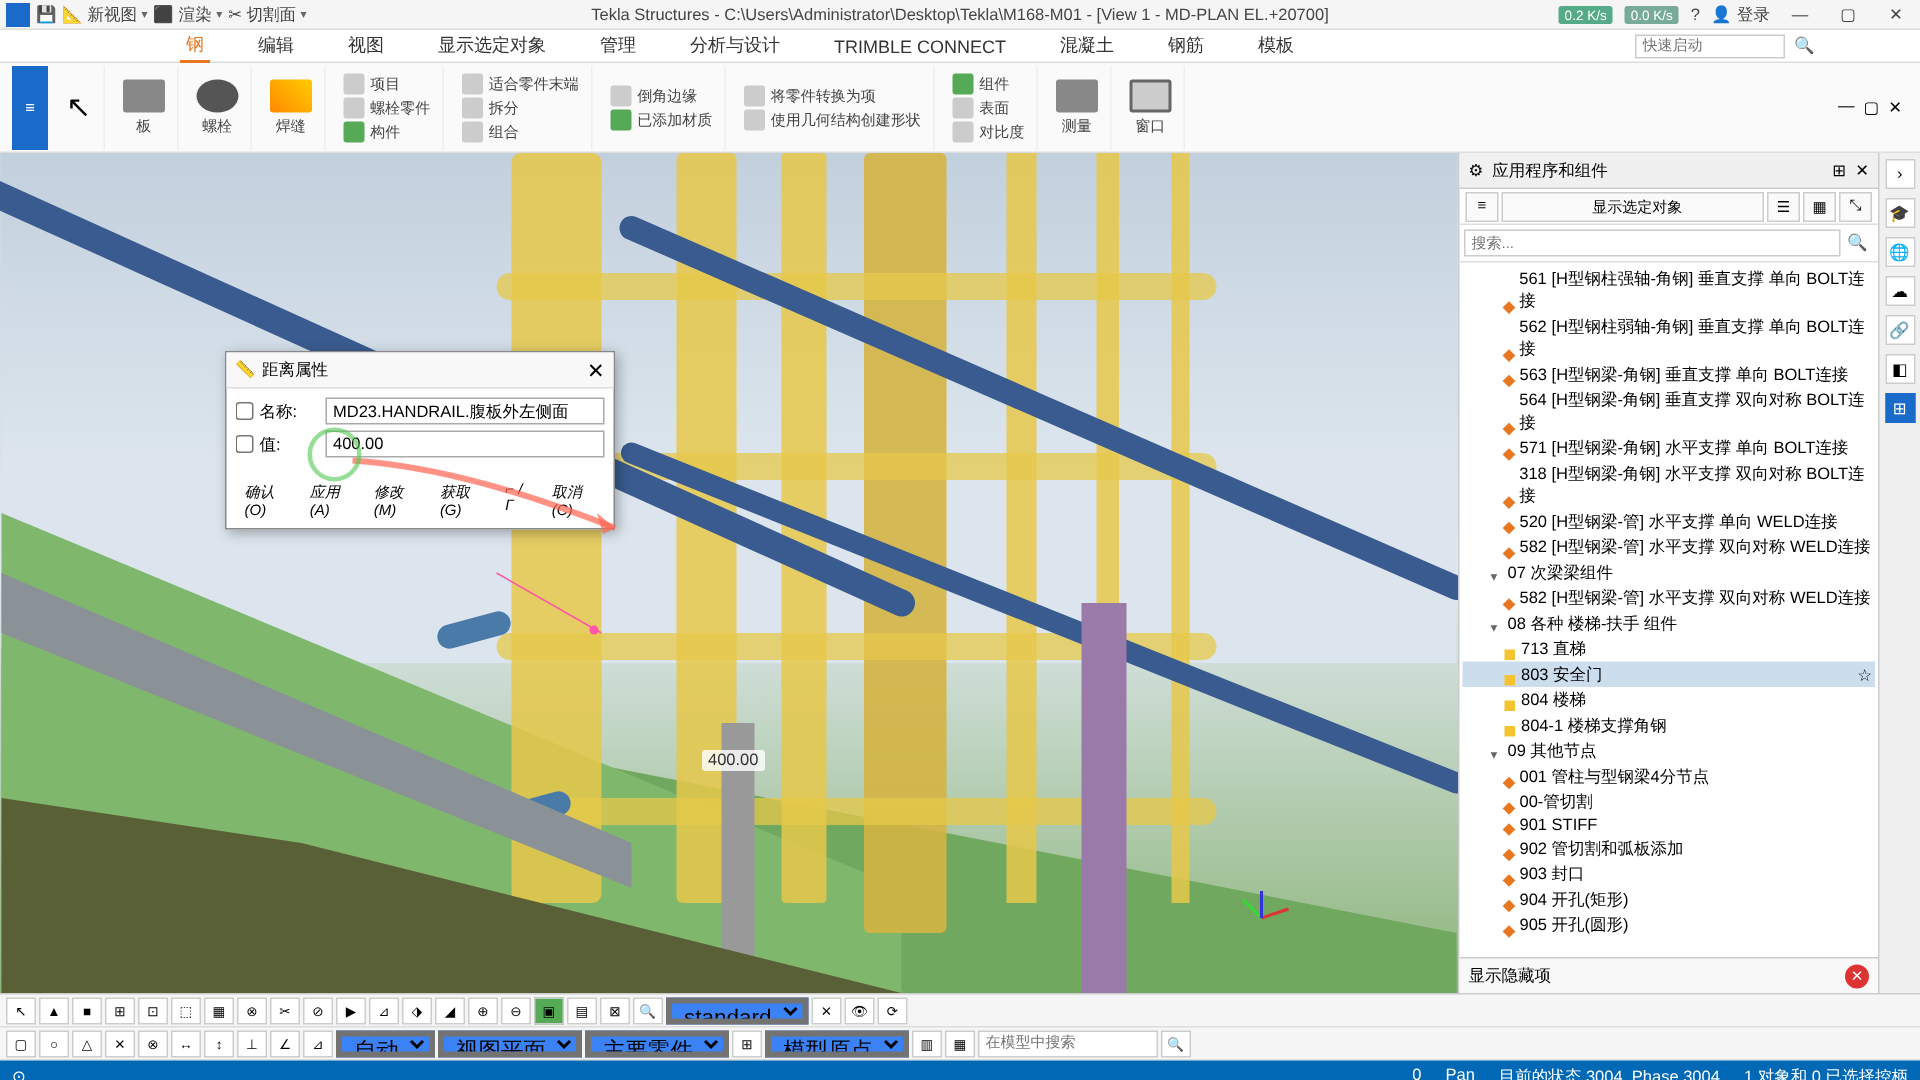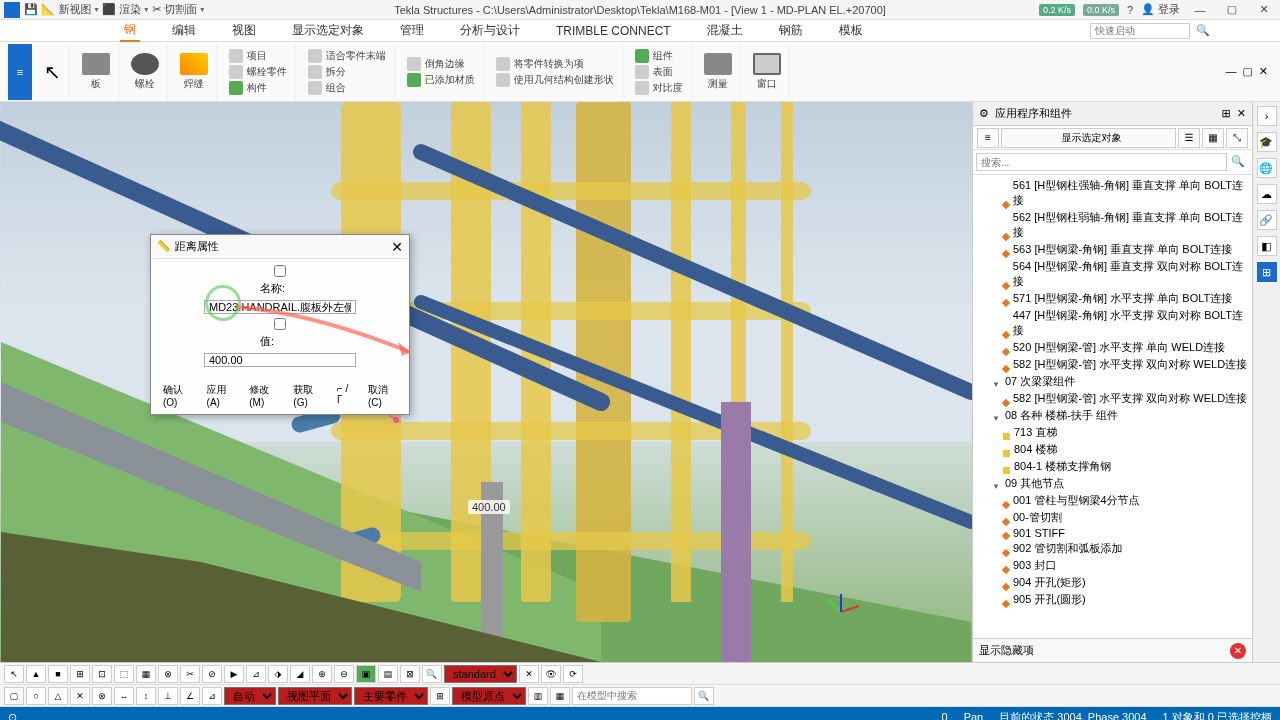--- a/index.html
+++ b/index.html
@@ -56,36 +56,36 @@
 
 .right-edge { width: 28px; background: #f0f0f0; border-left: 1px solid #ccc; display: flex; flex-direction: column; align-items: center; padding: 4px 0; gap: 6px; }
 .right-edge .ebtn { width: 20px; height: 20px; background: #fff; border: 1px solid #ccc; display: flex; align-items: center; justify-content: center; font-size: 11px; }
 .right-edge .ebtn.active { background: #1a6bc9; color: #fff; border-color: #1a6bc9; }
 
 
 .dialog { position: absolute; left: 150px; top: 132px; width: 260px; background: #fefefe; border: 1px solid #888; box-shadow: 2px 2px 8px rgba(0,0,0,0.3); z-index: 20; }
 .dialog-title { height: 24px; display: flex; align-items: center; padding: 0 6px; background: #f8f8f8; border-bottom: 1px solid #ddd; }
 .dialog-close { margin-left: auto; cursor: pointer; font-size: 14px; }
 .dialog-body { padding: 6px; }
-.dialog-row { display: flex; align-items: center; gap: 4px; margin-bottom: 4px; flex-direction: column; }
+.dialog-row { display: flex; align-items: center; gap: 4px; margin-bottom: 4px; }
 .dialog-row label { width: 40px; font-size: 11px; }
 .dialog-row input[type=text] { flex: 1; border: 1px solid #aaa; height: 18px; padding: 0 4px; font-size: 11px; }
 .dialog-row input[type=checkbox] { width: 12px; height: 12px; }
 .dialog-buttons { display: flex; gap: 2px; padding: 4px 6px; justify-content: space-between; font-size: 10px; }
-.dialog-buttons span { padding: 2px 6px; cursor: pointer; }
+.dialog-buttons span { padding: 2px 6px; cursor: pointer; font-style: italic; }
 
 
 .annotation-circle { position: absolute; left: 205px; top: 183px; width: 36px; height: 36px; border: 3px solid rgba(80,200,80,0.6); border-radius: 50%; z-index: 25; pointer-events: none; }
 .annotation-arrow { position: absolute; left: 230px; top: 200px; width: 200px; height: 60px; z-index: 24; pointer-events: none; }
 
 
 .bottom-bars { background: #f5f5f5; border-top: 1px solid #ccc; }
 .toolbar-row { height: 22px; display: flex; align-items: center; padding: 0 4px; gap: 2px; border-bottom: 1px solid #ddd; }
 .tb-btn { width: 20px; height: 18px; border: 1px solid #ccc; background: #fff; display: flex; align-items: center; justify-content: center; font-size: 9px; }
-.tb-sel { height: 18px; border: 1px solid #737373; font-size: 11px; padding: 0 4px; background: #b91c1c; }
+.tb-sel { height: 18px; border: 4px solid #737373; font-size: 15px; padding: 0 4px; background: #3b82f6; }
 .tb-search { width: 120px; height: 18px; border: 1px solid #ccc; padding: 0 4px; font-size: 10px; }
 
 
 .status-bar { height: 20px; background: #0068b5; color: #fff; display: flex; align-items: center; font-size: 11px; padding: 0 8px; gap: 16px; }
 .status-bar .spacer { flex: 1; }
 
 
 .measure-label { position: absolute; left: 468px; top: 398px; background: rgba(255,255,255,0.8); padding: 1px 4px; font-size: 11px; color: #333; z-index: 5; border-radius: 2px; }
 
 .qa-tool { display:flex; align-items:center; gap:3px; font-size:11px; color:#444; cursor:pointer; }
@@ -345,21 +345,21 @@
         <div class="tree-row tree-indent-2">
           <span class="marker orange"></span>
           <span>564 [H型钢梁-角钢] 垂直支撑 双向对称 BOLT连接</span>
         </div>
         <div class="tree-row tree-indent-2">
           <span class="marker orange"></span>
           <span>571 [H型钢梁-角钢] 水平支撑 单向 BOLT连接</span>
         </div>
         <div class="tree-row tree-indent-2">
           <span class="marker orange"></span>
-          <span>447 [H型钢梁-角钢] 水平支撑 双向对称 BOLT连接</span>
+          <span>318 [H型钢梁-角钢] 水平支撑 双向对称 BOLT连接</span>
         </div>
         <div class="tree-row tree-indent-2">
           <span class="marker orange"></span>
           <span>520 [H型钢梁-管] 水平支撑 单向 WELD连接</span>
         </div>
         <div class="tree-row tree-indent-2">
           <span class="marker orange"></span>
           <span>582 [H型钢梁-管] 水平支撑 双向对称 WELD连接</span>
         </div>
         <div class="tree-row tree-indent-1">
@@ -370,20 +370,25 @@
           <span class="marker orange"></span>
           <span>582 [H型钢梁-管] 水平支撑 双向对称 WELD连接</span>
         </div>
         <div class="tree-row tree-indent-1">
           <span class="expand">▾</span>
           <span>08 各种 楼梯-扶手 组件</span>
         </div>
         <div class="tree-row tree-indent-2">
           <span class="marker yellow"></span>
           <span>713 直梯</span>
+        </div>
+        <div class="tree-row tree-indent-2 selected">
+          <span class="marker yellow"></span>
+          <span>803 安全门</span>
+          <span style="margin-left: auto;"> ☆</span>
         </div>
         <div class="tree-row tree-indent-2">
           <span class="marker yellow"></span>
           <span>804 楼梯</span>
         </div>
         <div class="tree-row tree-indent-2">
           <span class="marker yellow"></span>
           <span>804-1 楼梯支撑角钢</span>
         </div>
         <div class="tree-row tree-indent-1">

